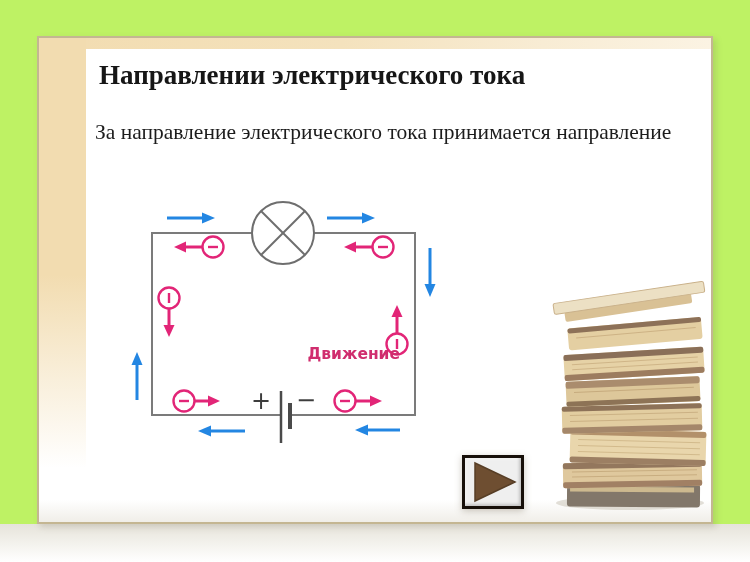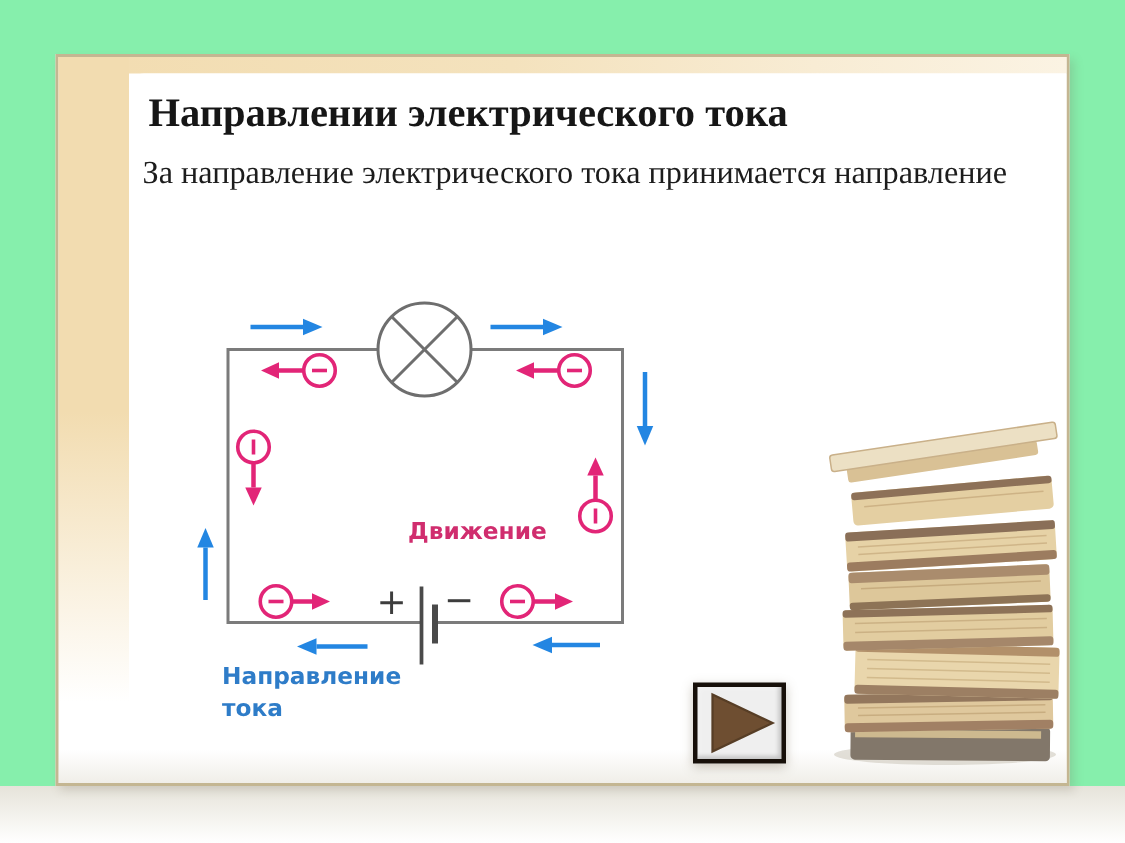--- a/index.html
+++ b/index.html
@@ -1,17 +1,17 @@
 <!DOCTYPE html>
 <html><head>
 <meta charset="utf-8">
 <style>
   html,body { margin:0; padding:0; background:#ffffff; }
   .page {
-    position:relative; width:750px; height:562px; background:#86efac;
+    position:relative; width:750px; height:562px; background:#bef264;
     overflow:hidden; font-family:"Liberation Serif", "DejaVu Serif", serif;
   }
   .bottom-shade {
     position:absolute; left:0; top:524px; width:750px; height:38px;
     background:linear-gradient(to bottom, #e6e3da 0%, #f4f3ee 55%, #ffffff 100%);
   }
   .frame {
     position:absolute; left:37px; top:36px; width:672px; height:484px;
     border:2px solid #c4b692; background:#ffffff;
     box-shadow:3px 3px 6px rgba(120,110,90,0.22);
@@ -29,26 +29,26 @@
     background:#ffffff; border-top-left-radius:10px;
   }
   .frame-shade-bottom {
     position:absolute; left:0; right:0; bottom:0; height:22px;
     background:linear-gradient(to bottom, rgba(212,206,190,0) 0%, rgba(212,206,190,0.35) 100%);
   }
   .slide-title {
     position:absolute; left:99px; top:60px; width:560px;
     font-size:27px; font-weight:bold; color:#161616; white-space:nowrap;
   }
-  .slide-body { position:absolute; left:95px; top:101px; width:615px;
+  .slide-body { position:absolute; left:95px; top:118px; width:615px;
     font-size:21.5px; color:#1c1c1c; line-height:29px; }
   .slide-body .line { white-space:nowrap; }
   .circuit-svg { position:absolute; left:120px; top:190px; }
   .diagram-label {
-    position:absolute; text-align:left;
+    position:absolute; text-align:right;
     font-family:"DejaVu Sans", "Liberation Sans", sans-serif;
     font-weight:bold; font-size:15.5px; line-height:21px;
   }
   .electron-label { left:272px; top:344px; width:128px; color:#d02d6e; }
   .current-label  { left:148px; top:441px; width:126px; color:#2e7cc8; }
   .books-svg { position:absolute; left:552px; top:271px; }
   .nav-button {
     position:absolute; left:462px; top:455px; width:62px; height:54px;
     background:linear-gradient(135deg, #d6a169 0%, #cd955 100%);
     border:3px solid #17100a; cursor:pointer; padding:0;
@@ -159,24 +159,20 @@
         <line x1="236" y1="211" x2="250" y2="211" stroke-width="3"></line>
           <polygon points="250,205.5 250,216.5 262,211" stroke="none"></polygon>
       </g>
     </g>
   </svg>
 
   <div class="diagram-label electron-label">
     <div>Движение</div>
   </div>
 
-  <div class="diagram-label current-label">
-    <div>Направление</div>
-    <div>тока</div>
-  </div>
 
   <svg class="books-svg" width="164" height="242" viewBox="0 0 164 242">
     <ellipse cx="78" cy="232" rx="74" ry="7" fill="#cac4b8" opacity="0.55"></ellipse>
 
     <g transform="rotate(0.5 80 226)">
       <rect x="15" y="213" width="133" height="23" rx="3" fill="#82776a"></rect>
       <rect x="18" y="216" width="124" height="5" fill="#cdb98f"></rect>
     </g>
 
     <g transform="rotate(-1 80 203)">

